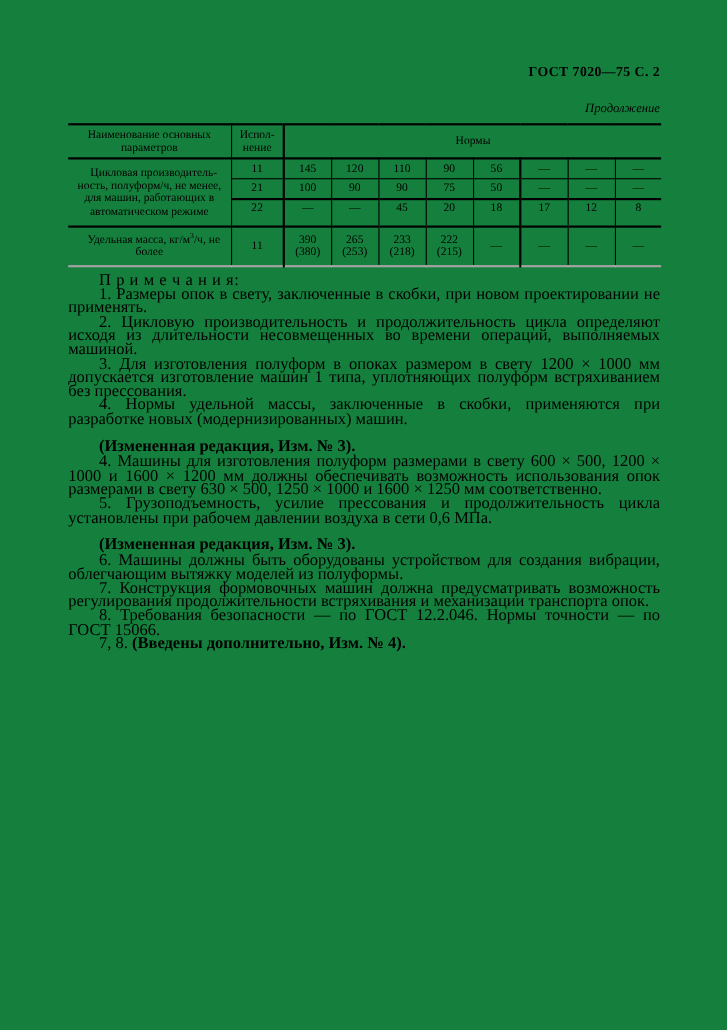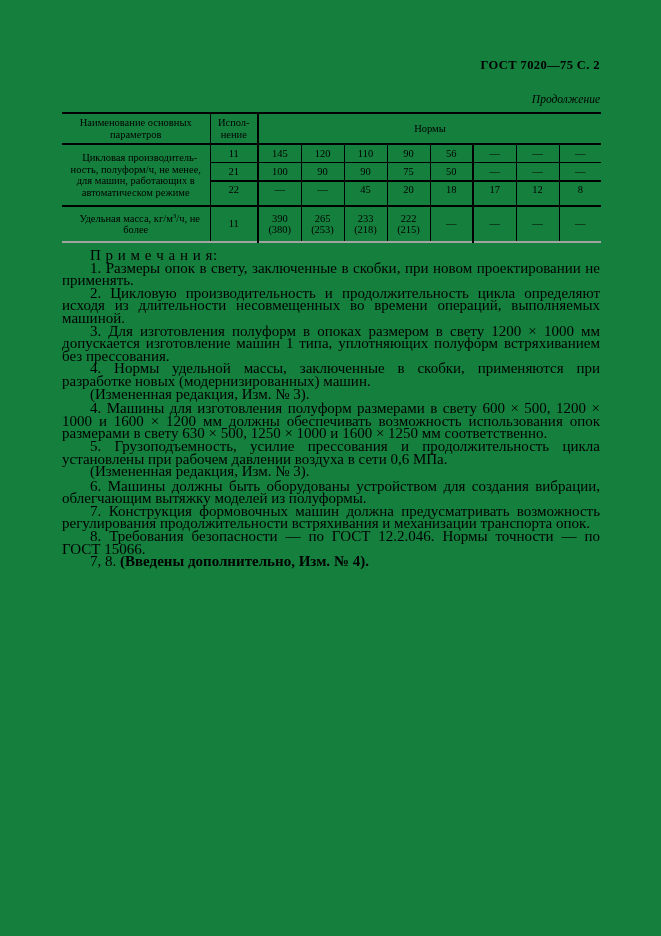--- a/index.html
+++ b/index.html
@@ -89,22 +89,22 @@
     margin: 0;
     font-size: 15px;
     line-height: 12.6px;
     text-align: justify;
     text-indent: 28px;
   }
   p.notes-title {
     letter-spacing: 0.5px;
   }
   p.amendment {
-    font-weight: normal;
-    margin-top: 0;
+    font-weight: bold;
+    margin-top: 12px;
     margin-bottom: 2px;
   }
   p.final-line .bold-part { font-weight: bold; }
 </style>
 </head>
 <body>
 
 <div class="page">
   <div class="content">
 

